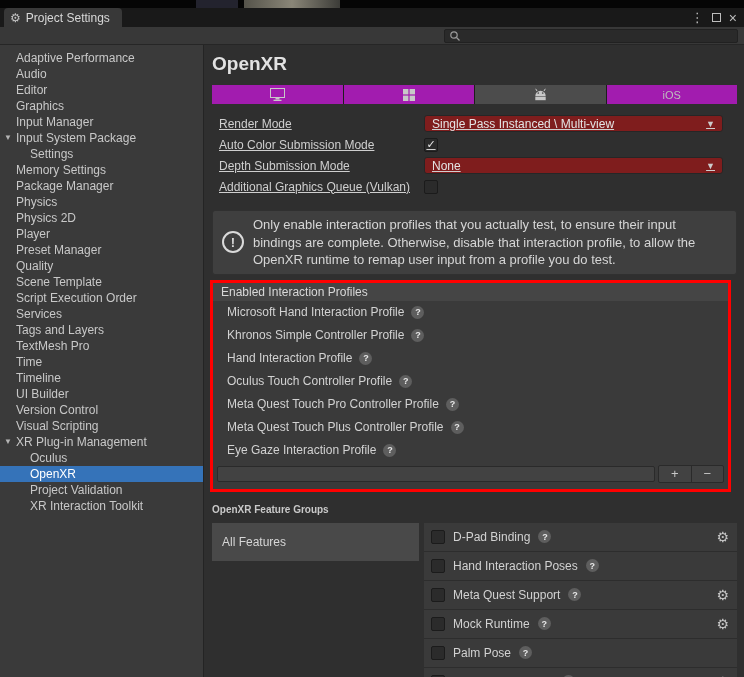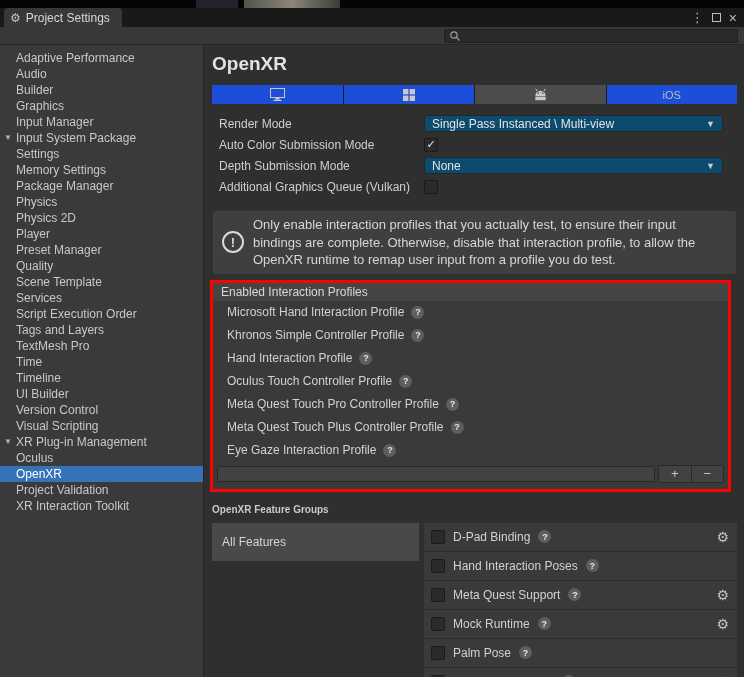--- a/index.html
+++ b/index.html
@@ -38,41 +38,41 @@
   .searchbox input { flex:1; background:transparent; border:none; outline:none;
                      color:#dddddd; font-size:11px; font-family:inherit; }
 
   .content { flex:1; display:flex; min-height:0; }
 
   
   .sidebar { width:204px; background:#3a3a3a; border-right:1px solid #242424;
              padding-top:5px; overflow:hidden; flex-shrink:0; }
   .side-item { position:relative; height:16px; line-height:16px; padding-left:16px;
                font-size:12px; color:#c8c8c8; white-space:nowrap; cursor:default; }
-  .side-item.indent-1 { padding-left:16px; }
+  .side-item.indent-1 { padding-left:30px; }
   .side-item.selected { background:#3573b9; color:#ffffff; }
   .fold { position:absolute; left:4px; top:0; font-size:8px; color:#b4b4b4; line-height:16px; }
 
   
   .main { flex:1; background:#2f2f2f; padding:6px 7px 0 8px; overflow:hidden;
           display:flex; flex-direction:column; min-width:0; }
   .page-title { font-size:19px; font-weight:bold; color:#e2e2e2; margin:2px 0 10px 0; }
 
   .platform-tabs { display:flex; height:19px; margin-bottom:9px; flex-shrink:0; }
-  .ptab { flex:1; background:#1d4ed8; border-right:1px solid #1d1d1d;
+  .ptab { flex:1; background:#a21caf; border-right:1px solid #1d1d1d;
           display:flex; align-items:center; justify-content:center;
           color:#bebebe; font-size:11px; cursor:default; }
   .ptab:last-child { border-right:none; }
   .ptab.active { background:#4c4c4c; }
 
   .setting-row { display:flex; align-items:center; height:21px; font-size:12px;
-                 color:#cfcfcf; flex-shrink:0; }
+                 color:#cfcfcf; flex-shrink:0;text-decoration:underline; }
   .setting-label { width:212px; padding-left:7px; white-space:nowrap; overflow:hidden; }
   .setting-control { flex:1; display:flex; align-items:center; min-width:0; }
-  .dropdown { flex:1; height:17px; background:#0c4a6e; border:1px solid #262626;
+  .dropdown { flex:1; height:17px; background:#7f1d1d; border:1px solid #262626;
               border-radius:3px; display:flex; align-items:center; padding:0 7px;
               color:#e4e4e4; font-size:12px; margin-right:14px; cursor:default; }
   .dd-arrow { margin-left:auto; font-size:9px; color:#cccccc; }
   .checkbox { width:14px; height:14px; background:#2b2b2b; border:1px solid #1b1b1b;
               border-radius:2px; display:flex; align-items:center; justify-content:center;
               color:#e8e8e8; font-size:11px; line-height:1; flex-shrink:0; cursor:default; }
   .checkbox .check { display:none; }
   .checkbox.checked .check { display:block; }
 
   .infobox { margin-top:13px; background:#3f3f3f; border:1px solid #303030; border-radius:3px;
@@ -156,21 +156,21 @@
             <span>Adaptive Performance</span>
           </div>
 
           <div class="side-item">
             
             <span>Audio</span>
           </div>
 
           <div class="side-item">
             
-            <span>Builder</span>
+            <span>Editor</span>
           </div>
 
           <div class="side-item">
             
             <span>Graphics</span>
           </div>
 
           <div class="side-item">
             
             <span>Input Manager</span>
@@ -221,26 +221,26 @@
             <span>Quality</span>
           </div>
 
           <div class="side-item">
             
             <span>Scene Template</span>
           </div>
 
           <div class="side-item">
             
+            <span>Script Execution Order</span>
+          </div>
+
+          <div class="side-item">
+            
             <span>Services</span>
-          </div>
-
-          <div class="side-item">
-            
-            <span>Script Execution Order</span>
           </div>
 
           <div class="side-item">
             
             <span>Tags and Layers</span>
           </div>
 
           <div class="side-item">
             
             <span>TextMesh Pro</span>

